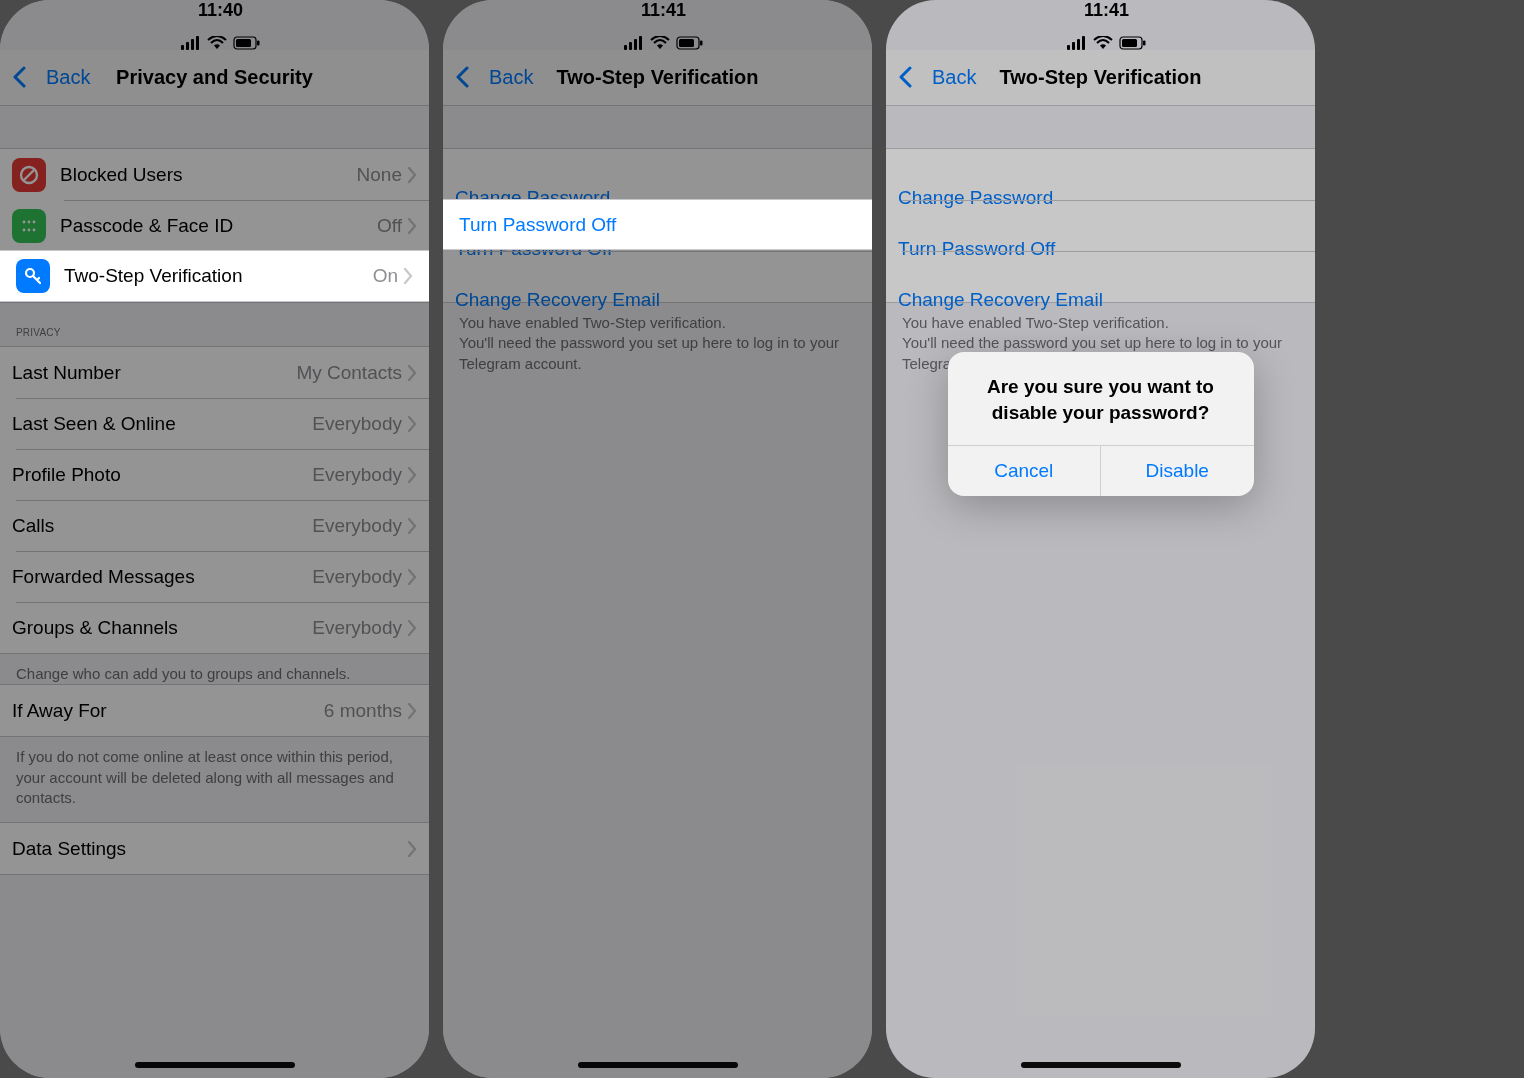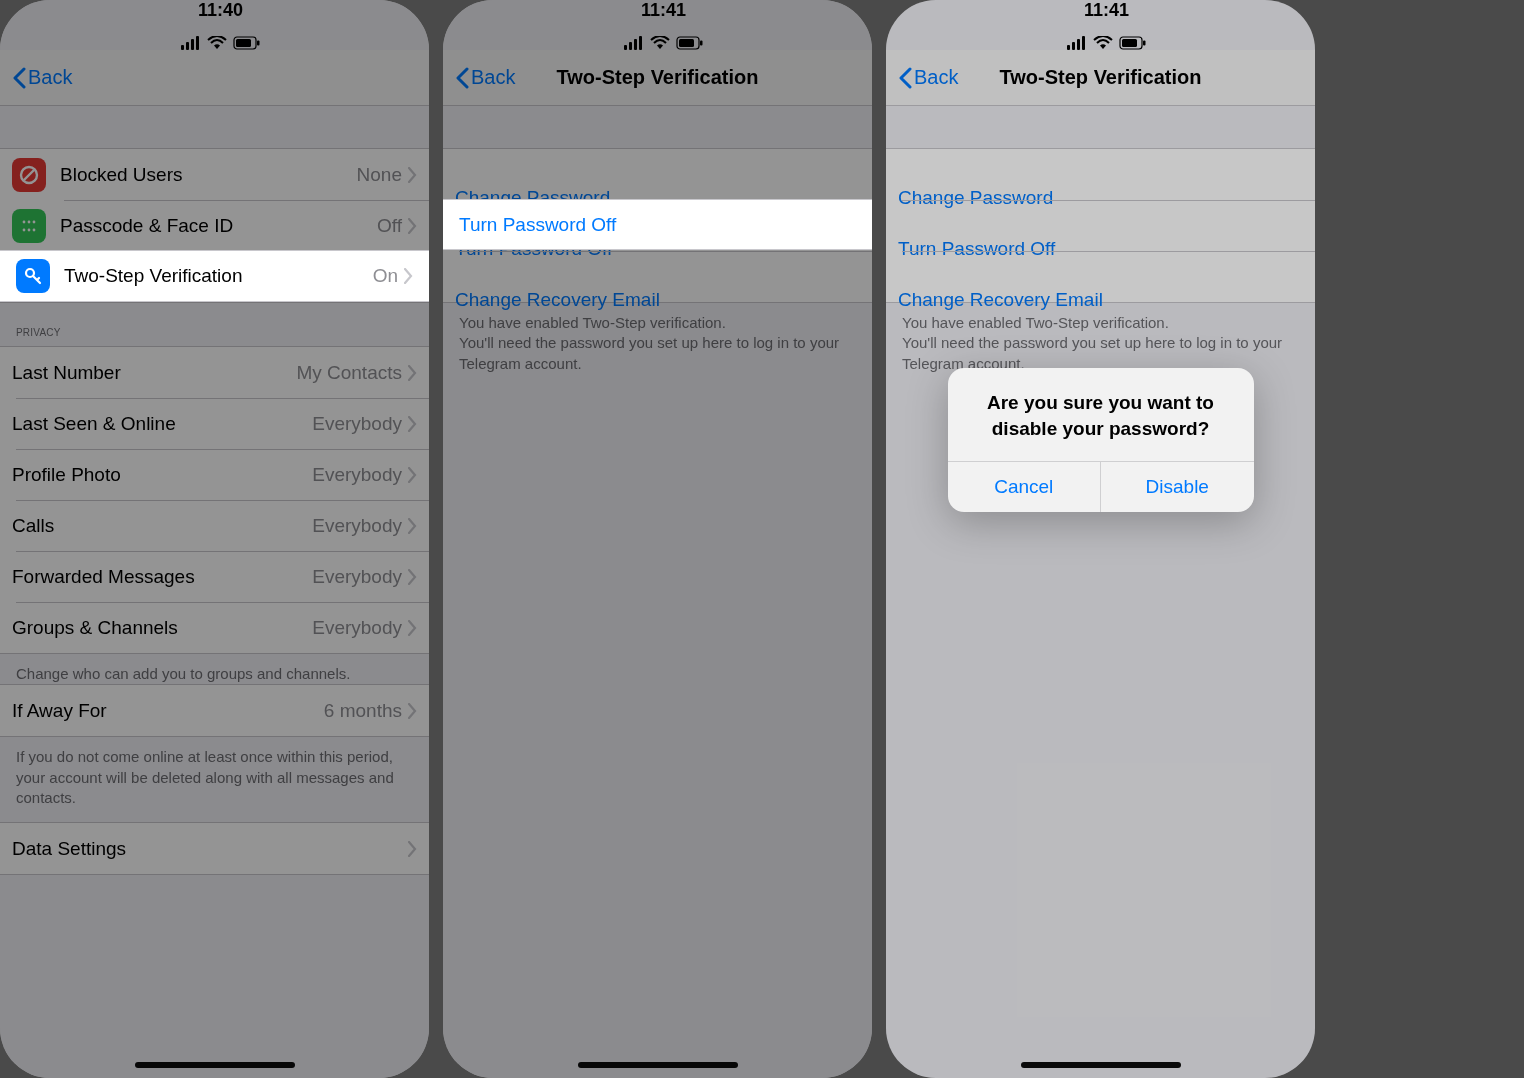--- a/index.html
+++ b/index.html
@@ -54,24 +54,24 @@
     height:56px;
     display:flex;
     align-items:center;
     position:relative;
     border-bottom:1px solid #c8c7cc;
     background:#f7f7f7;
     padding:0 12px;
   }
   .back {
     display:flex;
-    align-items:flex-end;
+    align-items:flex-start;
     color:#007aff;
     font-size:20px;
-    gap:2px;
+    gap:20px;
   }
   .back svg { display:block; }
   .nav-title {
     position:absolute;
     left:0; right:0;
     text-align:center;
     font-size:20px;
     font-weight:600;
     pointer-events:none;
   }
@@ -147,21 +147,21 @@
     width:34px; height:34px;
     border-radius:8px;
     margin-right:14px;
     display:flex;
     align-items:center;
     justify-content:center;
     flex-shrink:0;
   }
   .alert {
     position:absolute;
-    left:50%; top:368px;
+    left:50%; top:352px;
     transform:translateX(-50%);
     width:306px;
     background:#f2f2f2;
     border-radius:16px;
     z-index:70;
     overflow:hidden;
     box-shadow:0 10px 40px rgba(0,0,0,0.25);
   }
   .alert-title {
     padding:22px 20px 20px;
@@ -209,20 +209,21 @@
         </svg>
     </span>
   </div>
   <div class="nav">
     <div class="back">
       <svg width="14" height="22" viewBox="0 0 14 22">
           <path d="M12 2 L3 11 L12 20" stroke="#007aff" stroke-width="3" fill="none" stroke-linecap="round" stroke-linejoin="round"></path>
         </svg>
       <span>Back</span>
     </div>
+    <div class="nav-title">Privacy and Security</div>
   </div>
 
   <div class="spacer-top"></div>
 
   <div class="group">
     <div class="row has-icon">
       <span class="icon" style="background:#e53935">
         <svg width="20" height="20" viewBox="0 0 20 20">
             <circle cx="10" cy="10" r="8" fill="none" stroke="#fff" stroke-width="2.4"></circle>
             <line x1="5" y1="15" x2="15" y2="5" stroke="#fff" stroke-width="2.4"></line>

